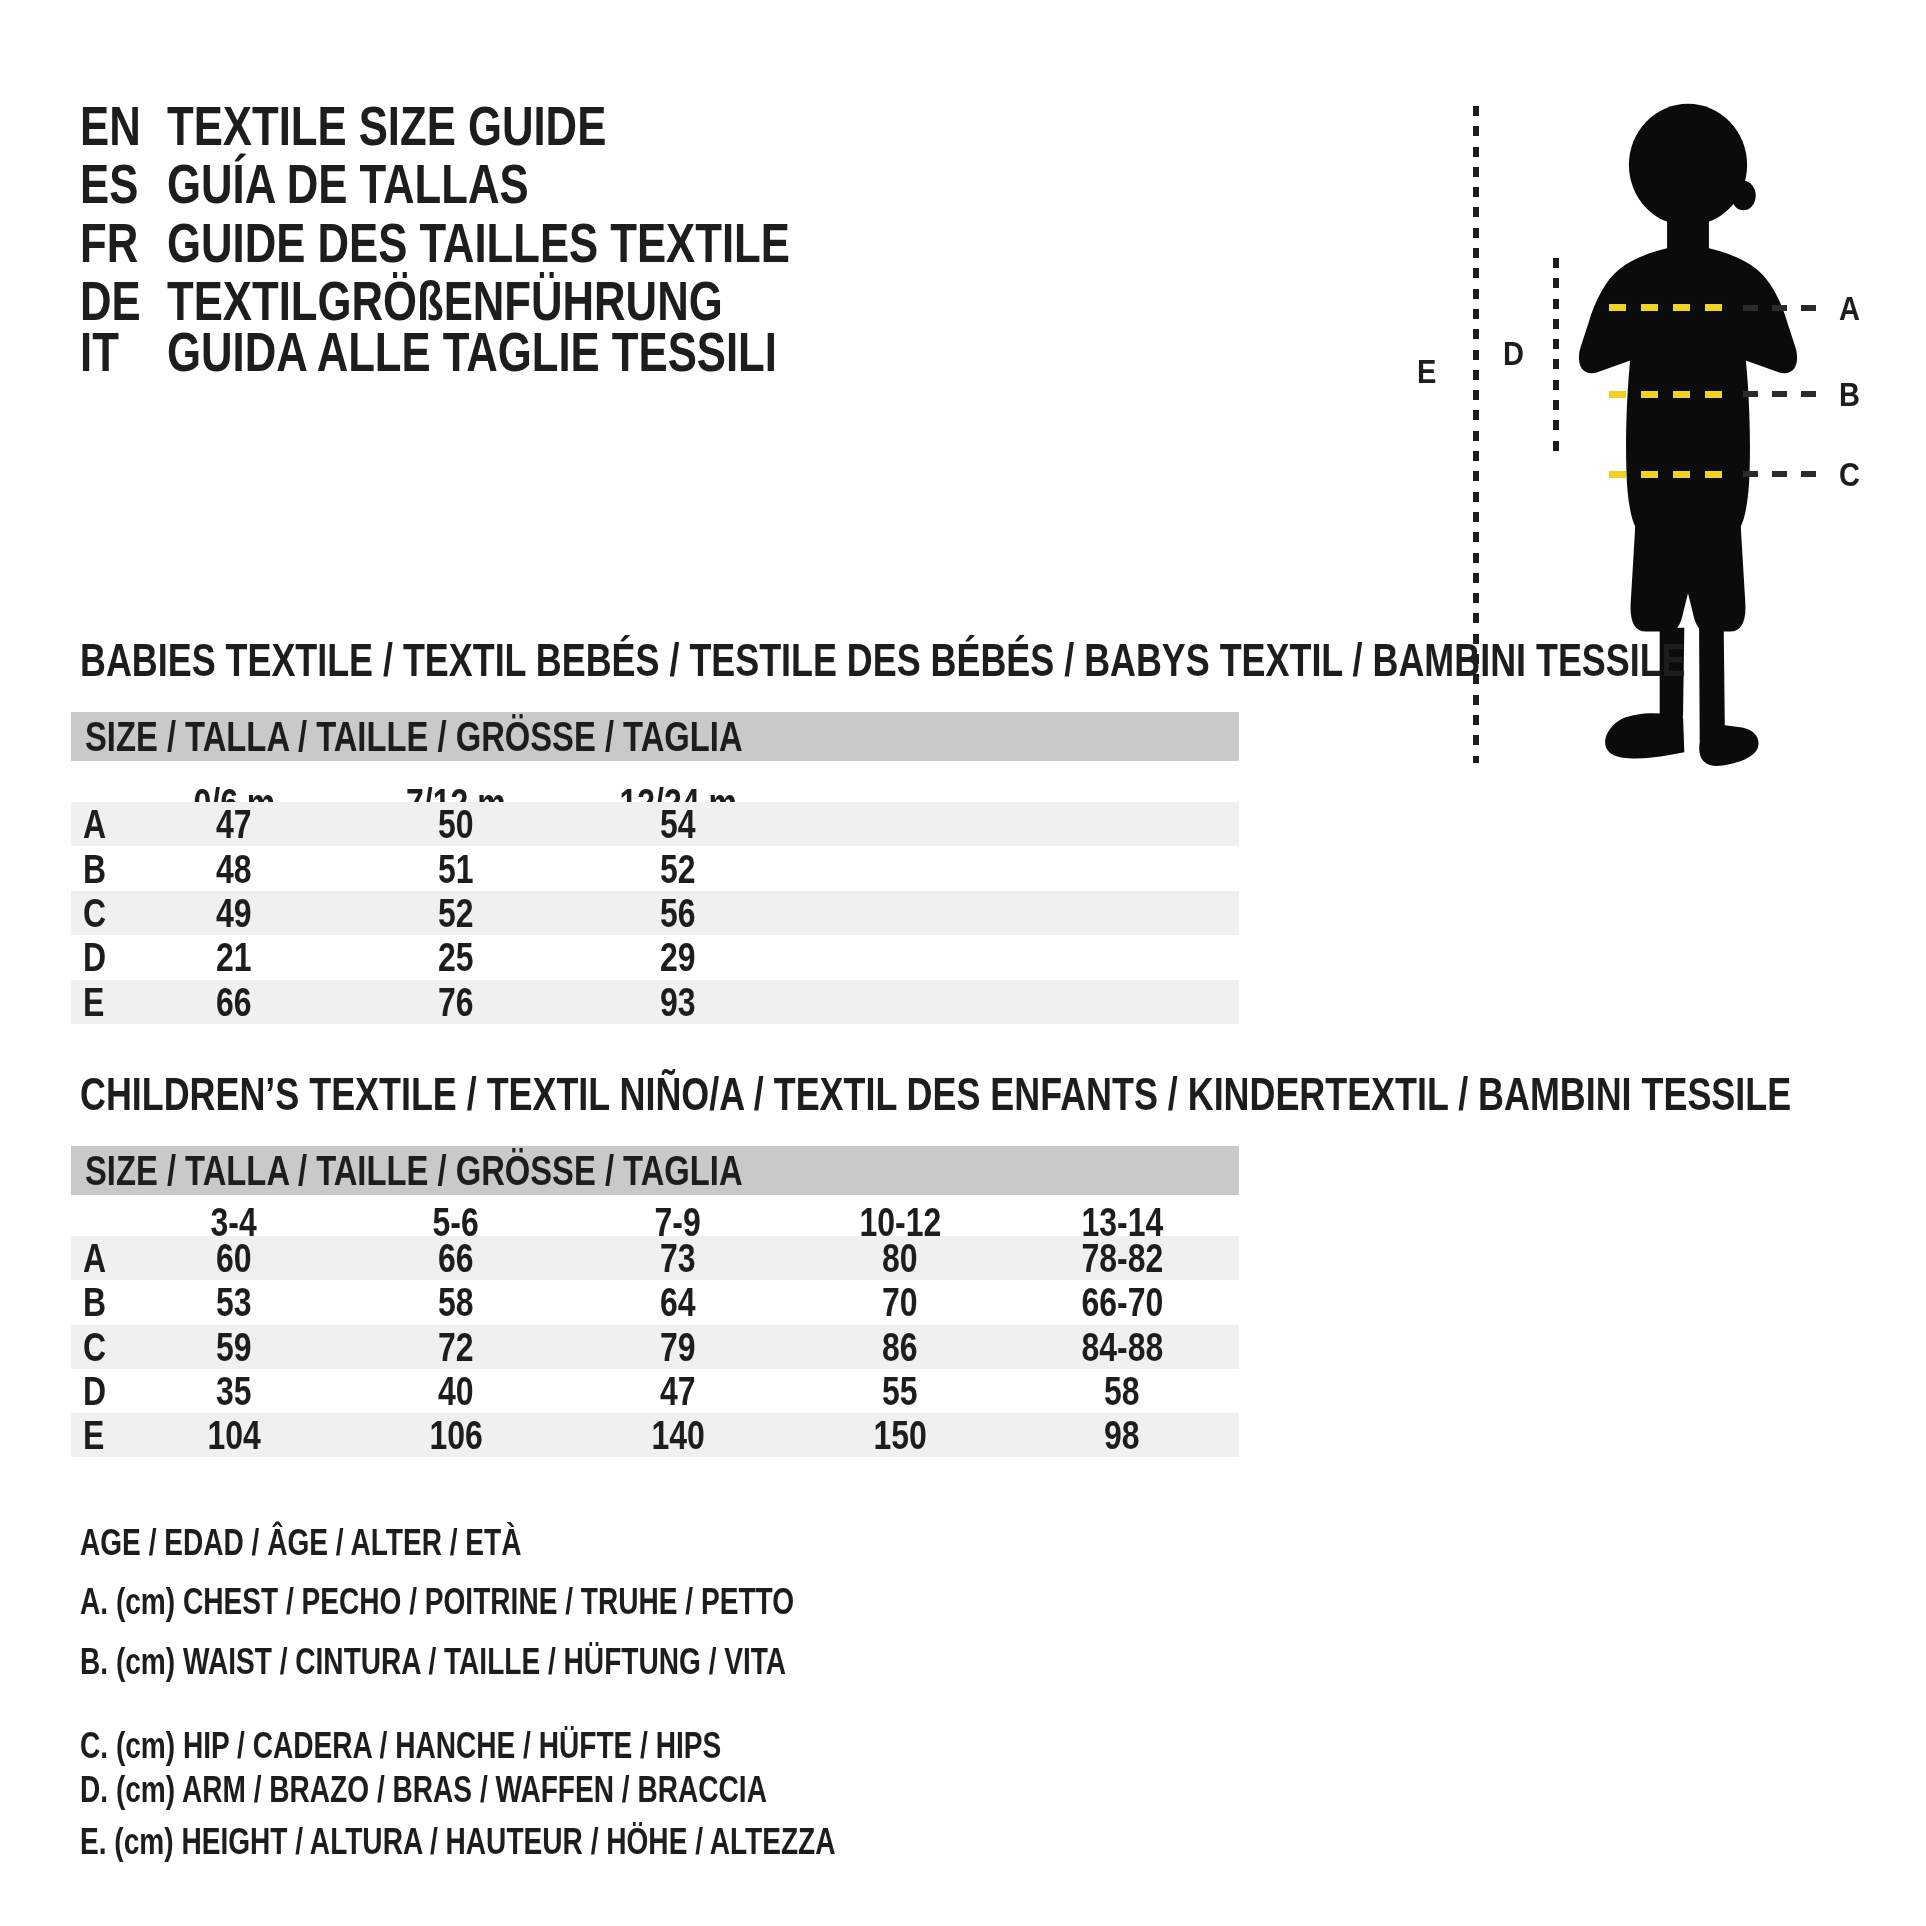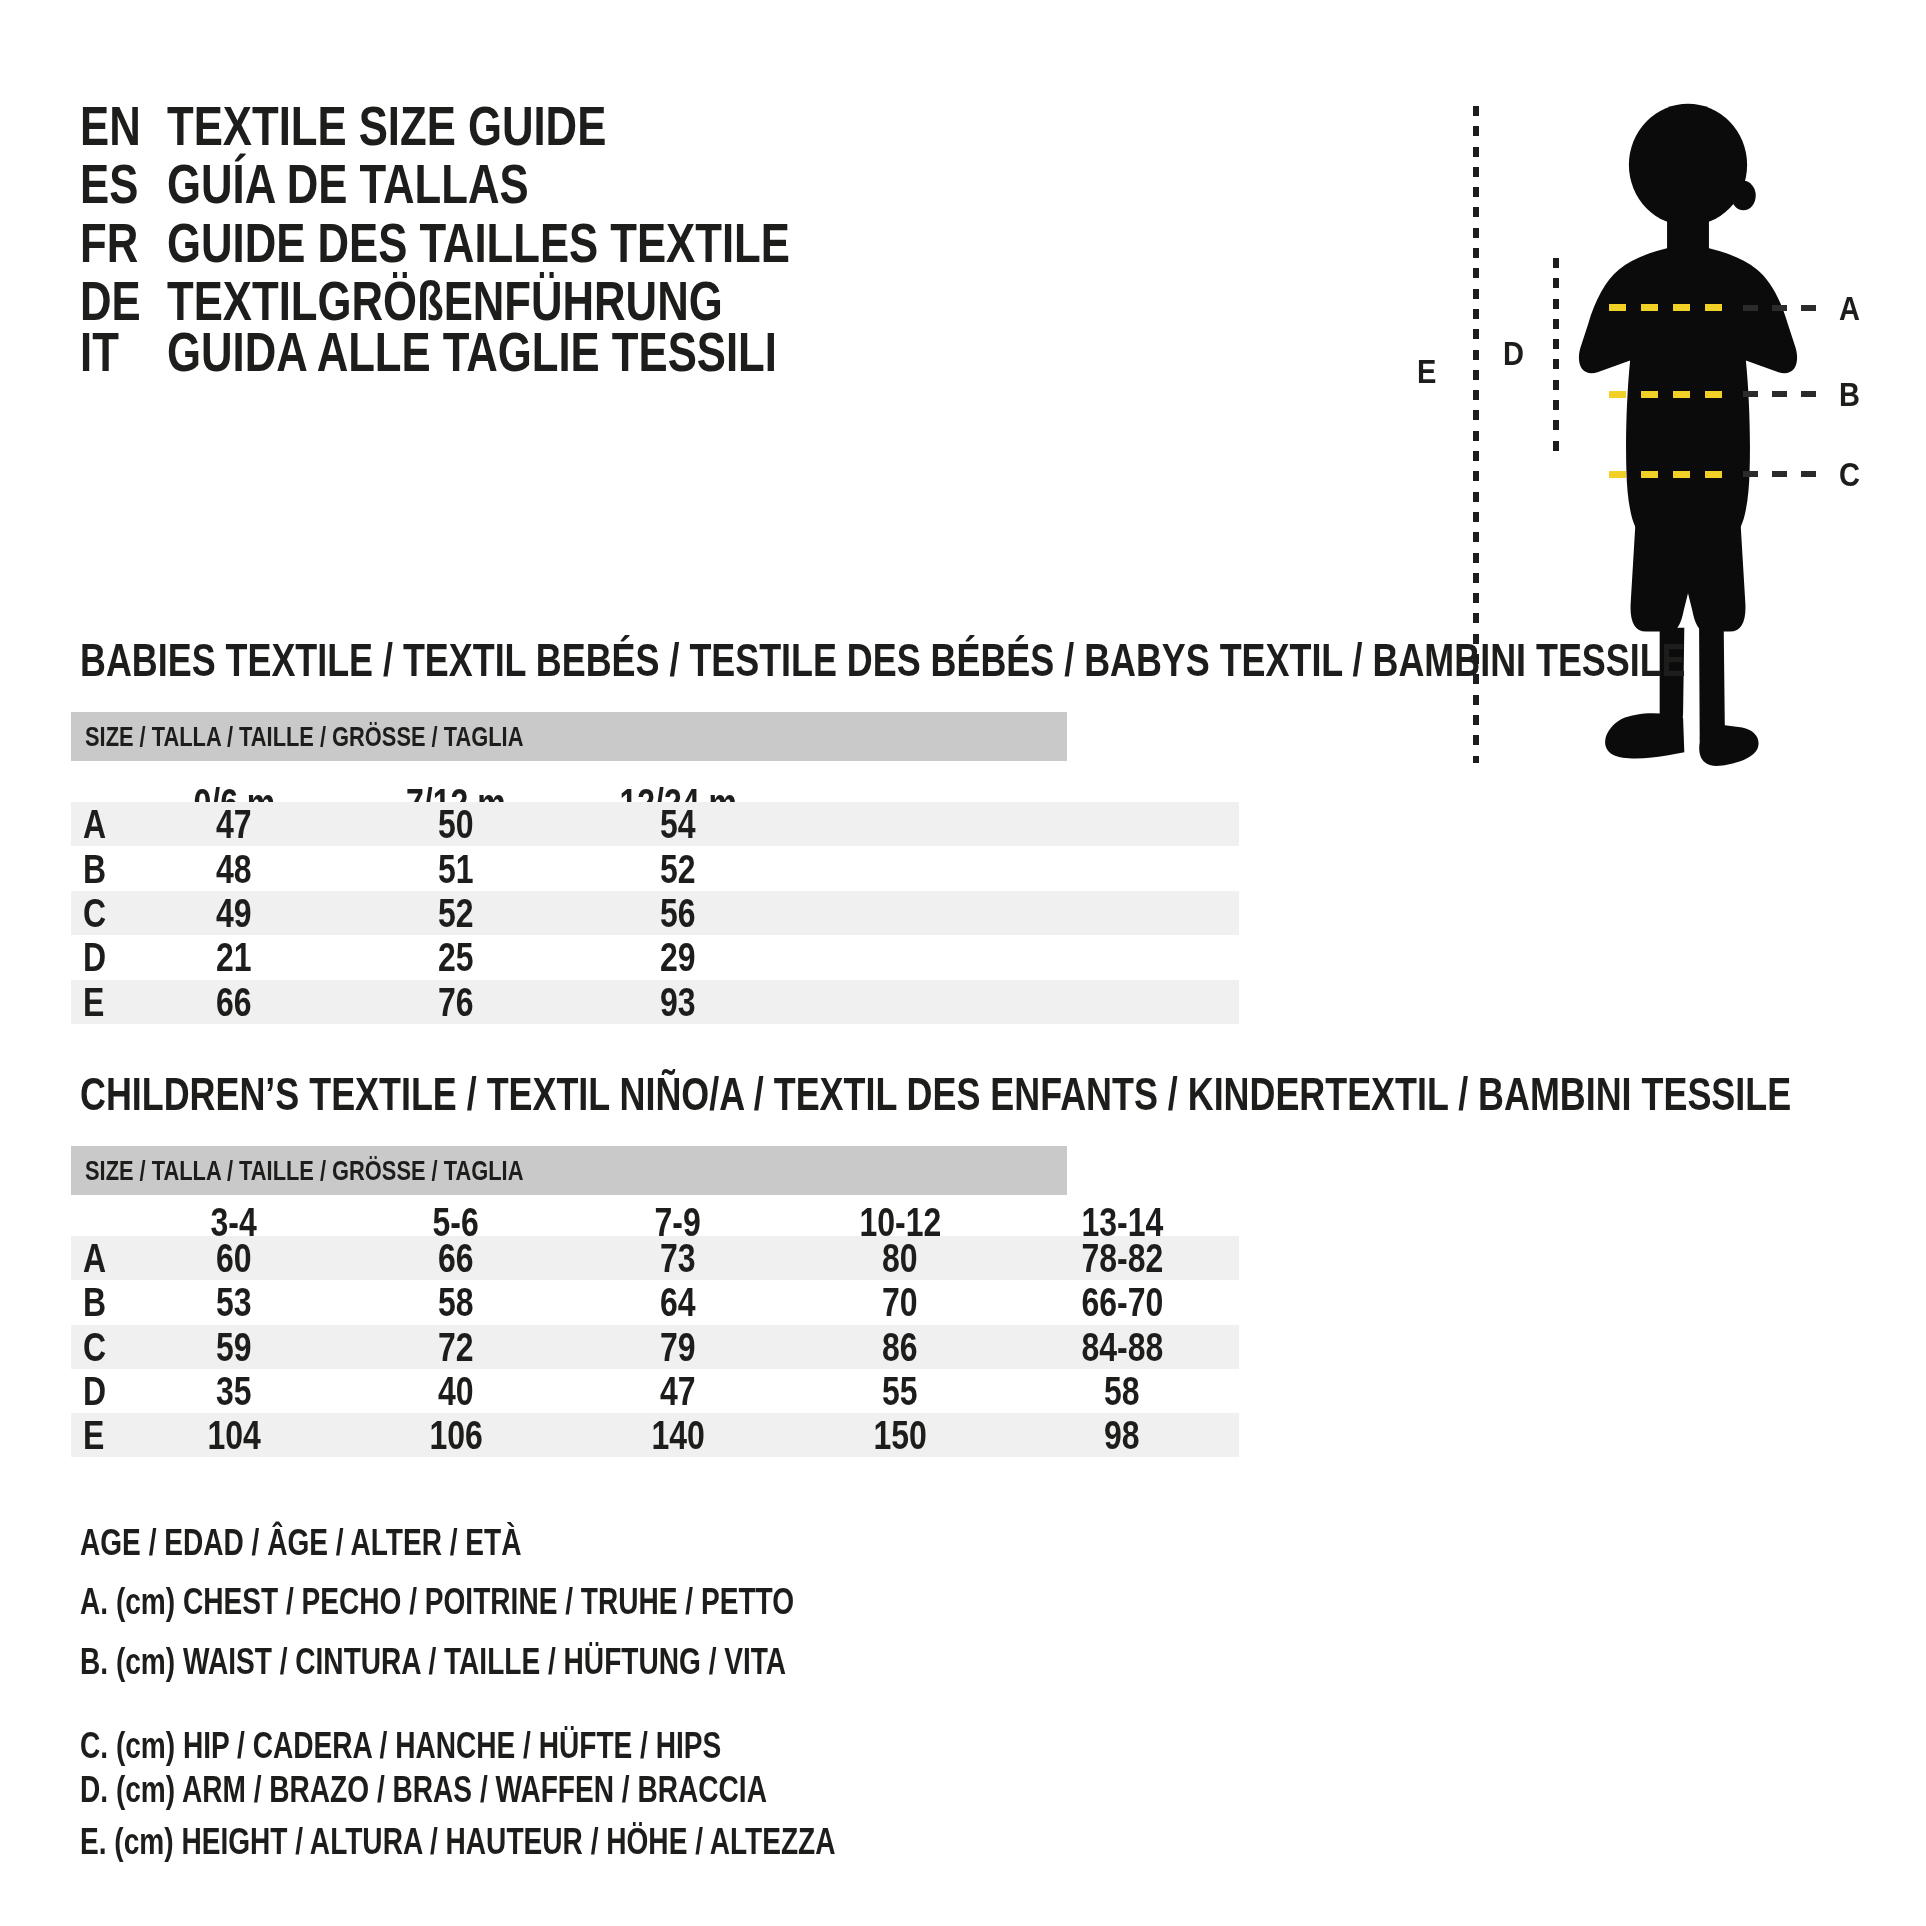--- a/index.html
+++ b/index.html
@@ -25,23 +25,23 @@
   
   .lang-row { position: absolute; left: 80px; width: 1171px; height: 59px; line-height: 59px; font-size: 56px; }
   .lang-code  { position: absolute; left: 0; }
   .lang-title { position: absolute; left: 87px; }
 
   
   .sect-title { position: absolute; left: 80px; font-size: 46px; line-height: 51px; }
 
   
   .szbar {
-    position: absolute; left: 71px; width: 996px; height: 49px;
+    position: absolute; left: 71px; width: 1168px; height: 49px;
     background: var(--hdr-bg, #c9c9c9);
-    font-size: 28px; line-height: 49px;
+    font-size: 42px; line-height: 49px;
   }
   .szbar .cond { margin-left: 13.6px; }
 
   
   .trow { position: absolute; left: 71px; width: 1168px; height: 44px; }
   .trow.stripe { background: var(--stripe-bg, #f0f0f0); }
   .rlabel { position: absolute; left: 11.7px; line-height: 44px; font-size: 41px; }
   .col { position: absolute; width: 222px; text-align: center; line-height: 44px; font-size: 41px; }
   .col.c1 { left: 52px; }
   .col.c2 { left: 274px; }

